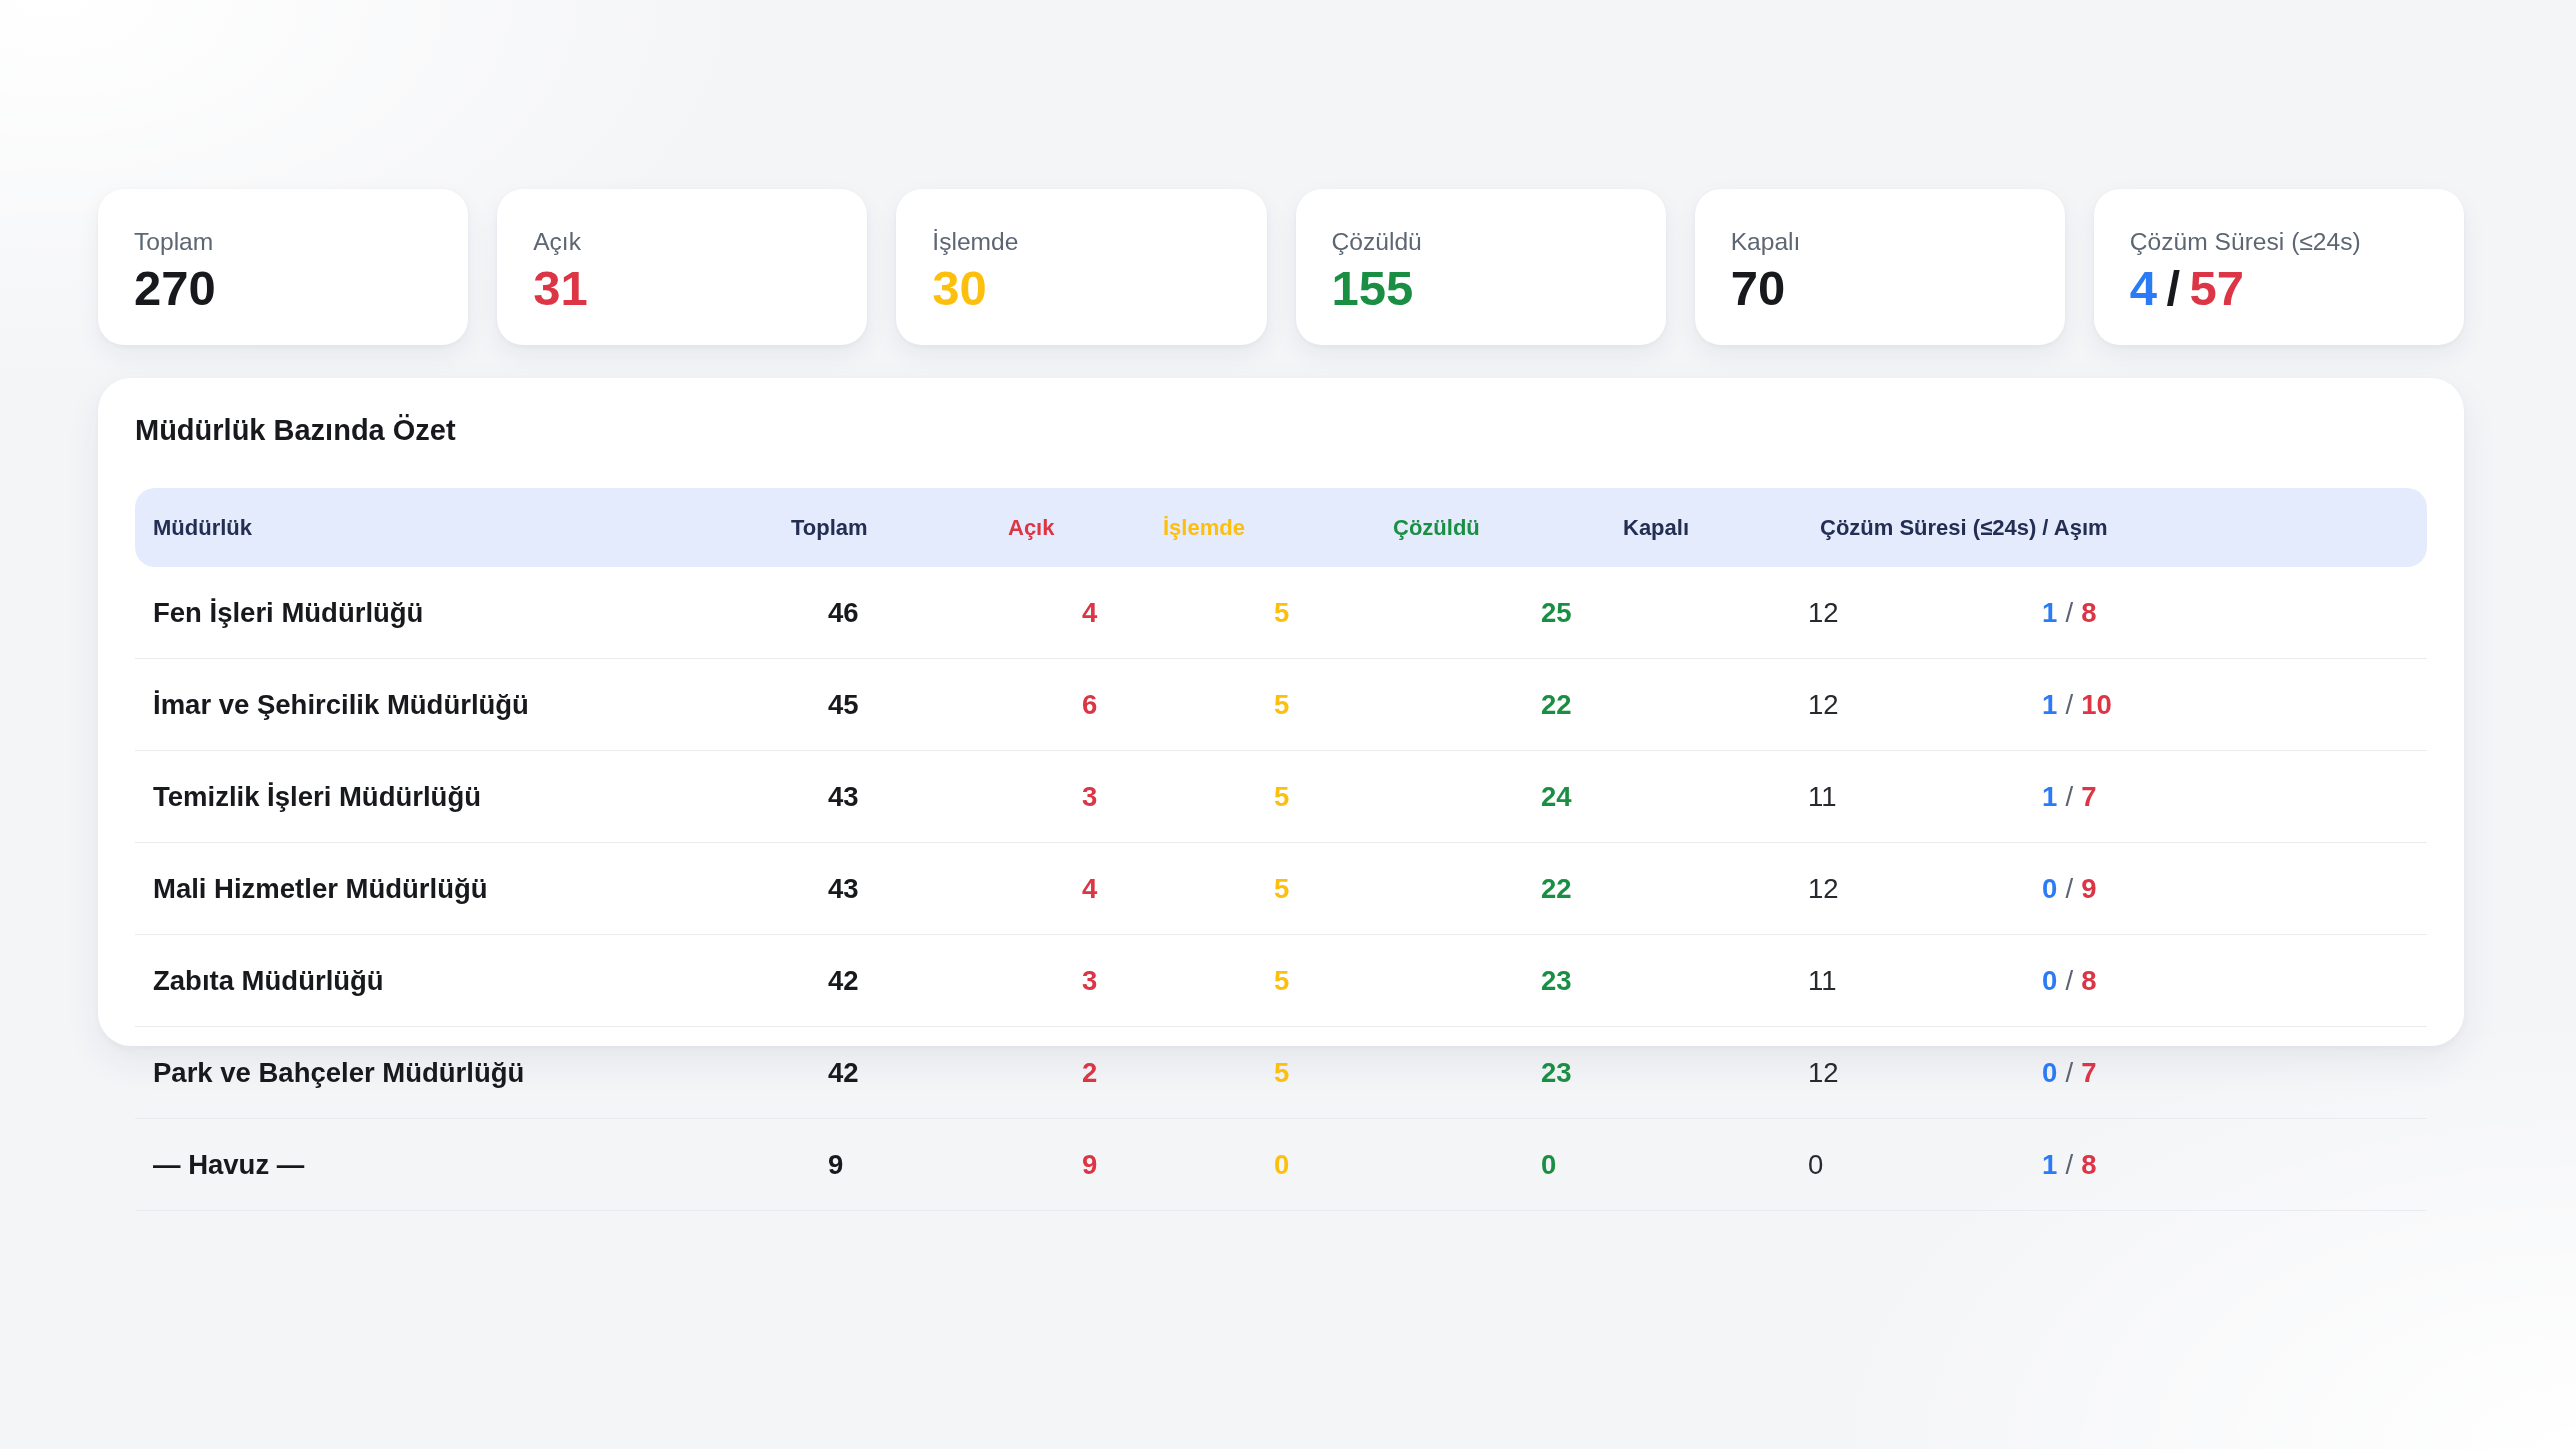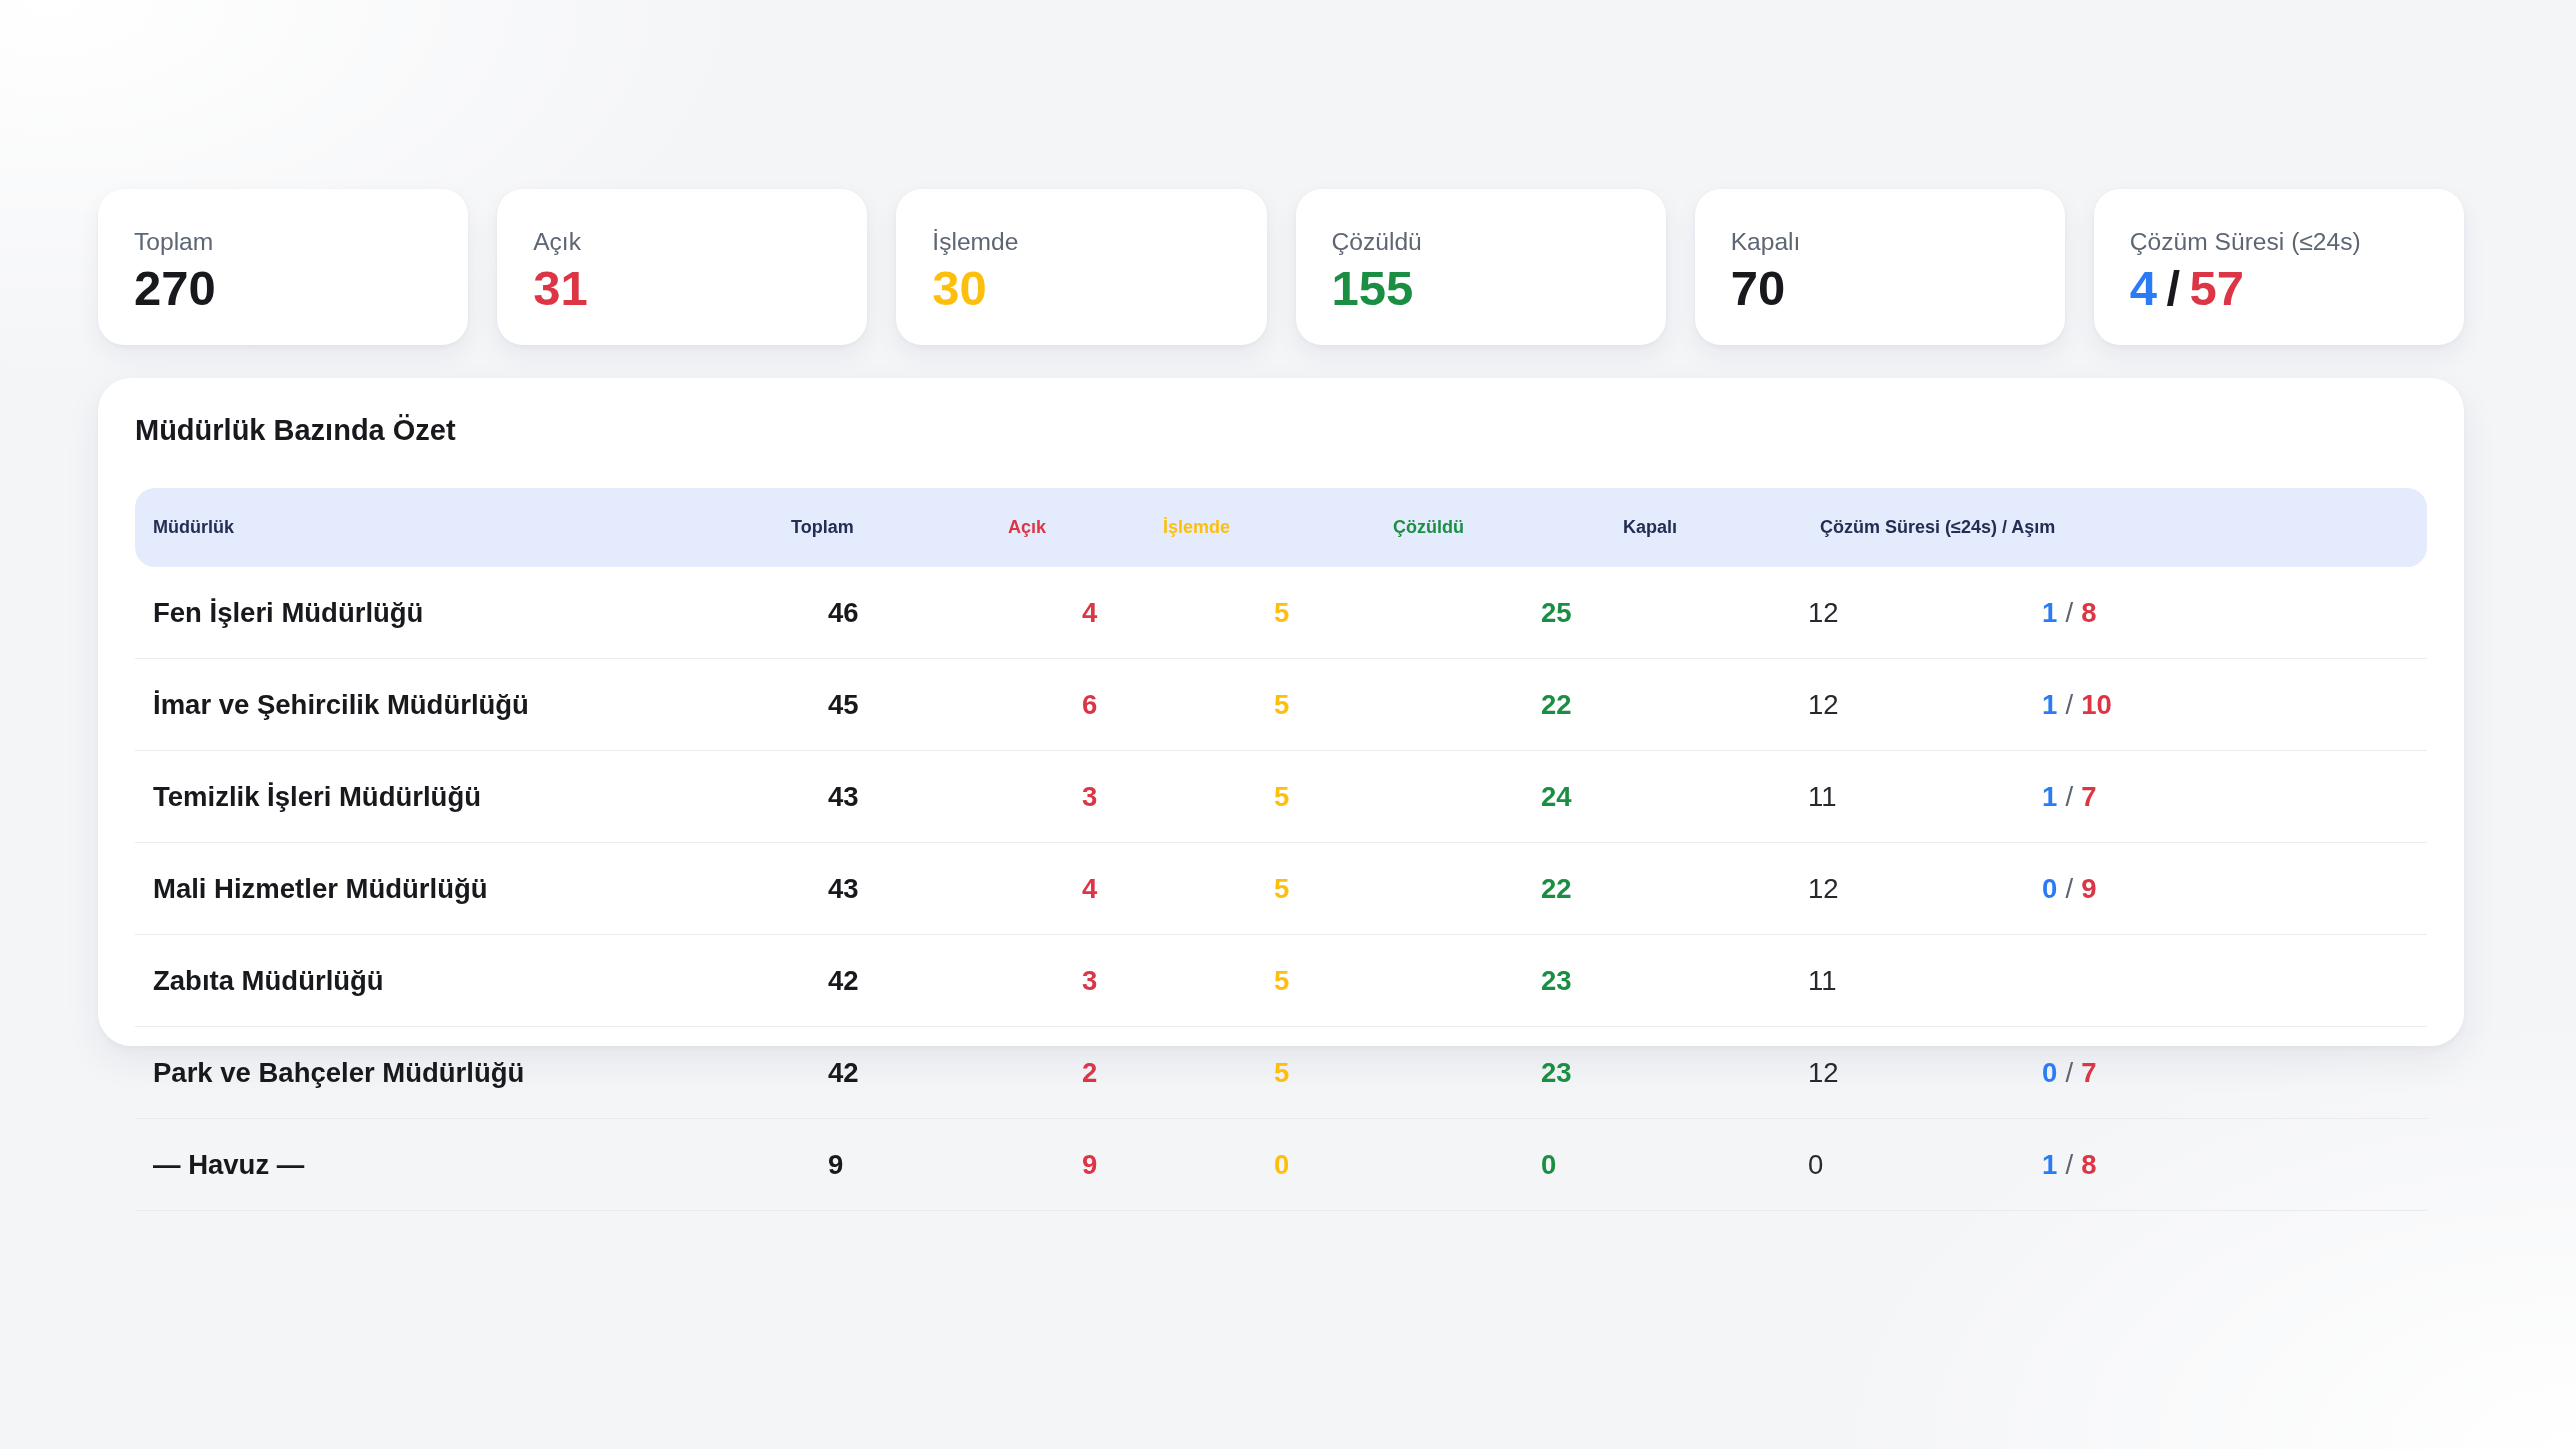--- a/index.html
+++ b/index.html
@@ -47,21 +47,21 @@
 
   .grid{
     display:grid;
     grid-template-columns:638px 217px 155px 230px 230px 197px auto;
     align-items:center;
     padding-left:18px;
   }
   .thead{
     margin-top:41px;height:79px;background:var(--header-bg);border-radius:20px;
   }
-  .hcell{font-size:18px;font-weight:700;white-space:nowrap;}
+  .hcell{font-size:22px;font-weight:700;white-space:nowrap;}
 
   .row{height:92px;border-bottom:1.8px solid var(--row-line);gap:37px;}
   .cell{font-size:27.5px;white-space:nowrap;}
   .cell.name{font-weight:600;color:var(--dark);}
   .cell.toplam{font-weight:700;color:var(--dark);}
   .cell.acik{font-weight:600;color:var(--red);}
   .cell.islemde{font-weight:600;color:var(--yellow);}
   .cell.cozuldu{font-weight:600;color:var(--green);}
   .cell.kapali{font-weight:500;color:#26292e;}
   .cell.sure .ok{font-weight:700;color:var(--blue);}
@@ -183,20 +183,23 @@
     </div>
   </div>
 
   <div class="row grid">
     <div class="cell name">Zabıta Müdürlüğü</div>
     <div class="cell toplam">42</div>
     <div class="cell acik">3</div>
     <div class="cell islemde">5</div>
     <div class="cell cozuldu">23</div>
     <div class="cell kapali">11</div>
+    <div class="cell sure">
+      <span class="ok">0</span><span class="sl">/</span><span class="asim">8</span>
+    </div>
   </div>
 
   <div class="row grid">
     <div class="cell name">Park ve Bahçeler Müdürlüğü</div>
     <div class="cell toplam">42</div>
     <div class="cell acik">2</div>
     <div class="cell islemde">5</div>
     <div class="cell cozuldu">23</div>
     <div class="cell kapali">12</div>
     <div class="cell sure">

